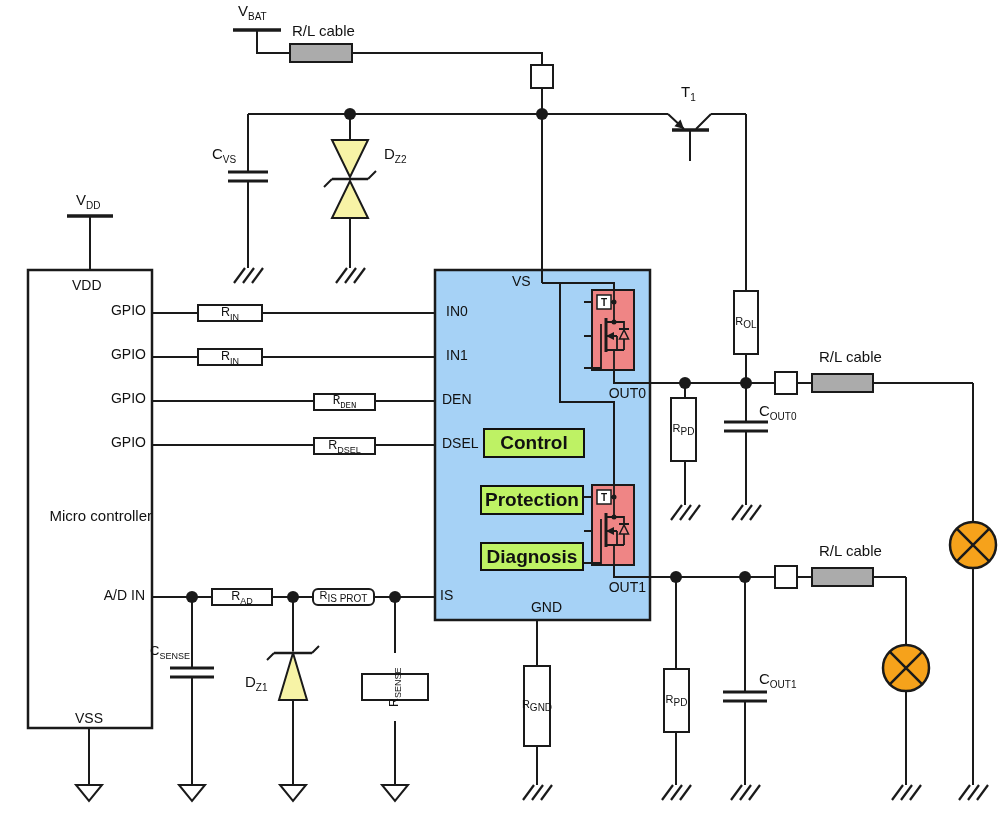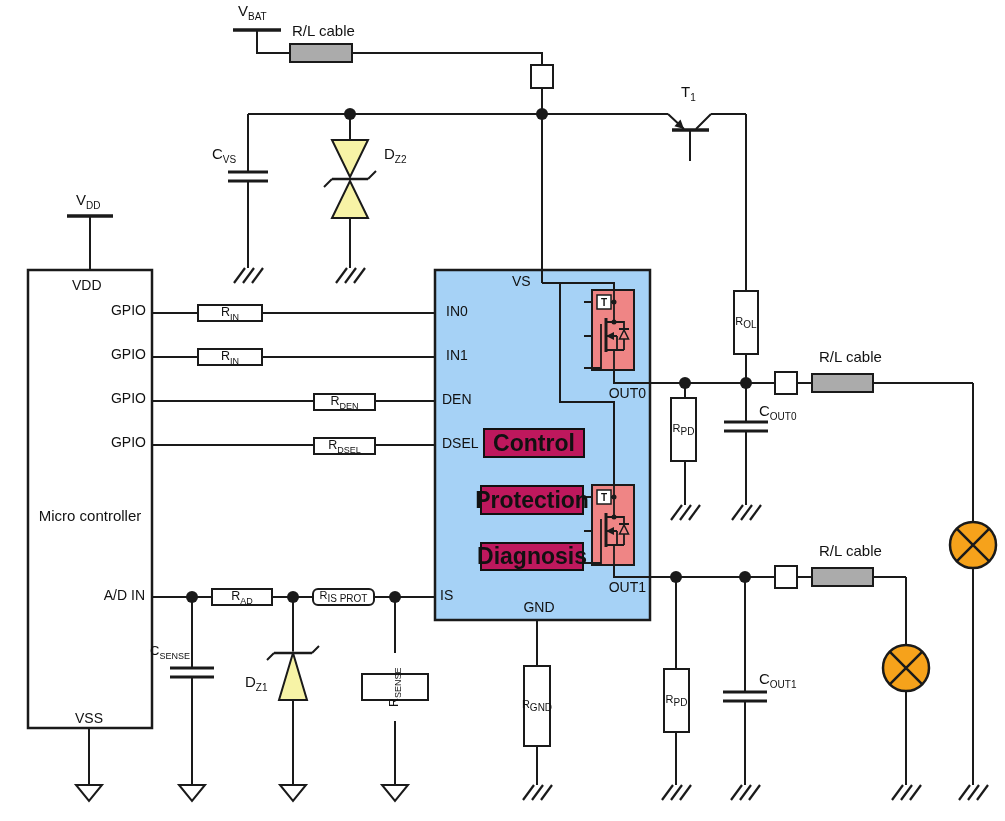--- a/index.html
+++ b/index.html
@@ -3,29 +3,29 @@
 <meta charset="utf-8">
 <style>
   html,body{margin:0;padding:0;background:#fff;}
   #stage{position:relative;width:1005px;height:821px;background:#fff;overflow:hidden;
          font-family:"Liberation Sans","DejaVu Sans",sans-serif;color:#111;}
   svg{position:absolute;left:0;top:0;}
   .lbl{position:absolute;font-size:15px;white-space:nowrap;line-height:1.1;}
   .lbl sub{font-size:10px;}
   .pin{font-size:14px;}
   .ralign{text-align:right;}
-  .calign{text-align:center;}
+  .calign{text-align:right;}
   .rbox{position:absolute;background:#fff;border:2px solid #1a1a1a;box-sizing:border-box;
         display:flex;align-items:center;justify-content:center;font-size:12.5px;white-space:nowrap;}
   .rbox sub{font-size:9px;}
   .rbox.small{font-size:11px;}
   .rbox.small sub{font-size:10px;}
   .vrot{transform:rotate(-90deg);}
-  .block{position:absolute;background:#be185d;border:2px solid #111;box-sizing:border-box;
-         display:flex;align-items:center;justify-content:center;font-weight:bold;font-size:23px;}
+  .block{position:absolute;background:#bef264;border:2px solid #111;box-sizing:border-box;
+         display:flex;align-items:center;justify-content:center;font-weight:bold;font-size:19px;}
   .tbox{position:absolute;width:14px;height:14px;display:flex;align-items:center;justify-content:center;
         font-size:10px;font-weight:bold;}
 </style>
 </head>
 <body>
 
 <div id="stage">
 
 <svg width="1005" height="821" viewBox="0 0 1005 821">
   <defs>
@@ -211,21 +211,21 @@
 
 <div class="tbox" style="left:597px;top:295px;">T</div>
 <div class="tbox" style="left:597px;top:490px;">T</div>
 
 <div class="rbox" style="left:197px;top:304px;width:66px;height:18px;">
       <span><span>R</span><sub>IN</sub></span>
     </div>
 <div class="rbox" style="left:197px;top:348px;width:66px;height:18px;">
       <span><span>R</span><sub>IN</sub></span>
     </div>
-<div class="rbox" style="left:313px;top:393px;width:63px;height:18px;">
+<div class="rbox" style="left:313px;top:393px;width:63px;height:18px;font-family:Liberation Mono, monospace;">
       <span><span>R</span><sub>DEN</sub></span>
     </div>
 <div class="rbox" style="left:313px;top:437px;width:63px;height:18px;">
       <span><span>R</span><sub>DSEL</sub></span>
     </div>
 <div class="rbox" style="left:211px;top:588px;width:62px;height:18px;">
       <span><span>R</span><sub>AD</sub></span>
     </div>
 <div class="rbox small" style="left:312px;top:588px;width:63px;height:18px;border-radius:6px;">
       <span><span>R</span><sub>IS PROT</sub></span>

